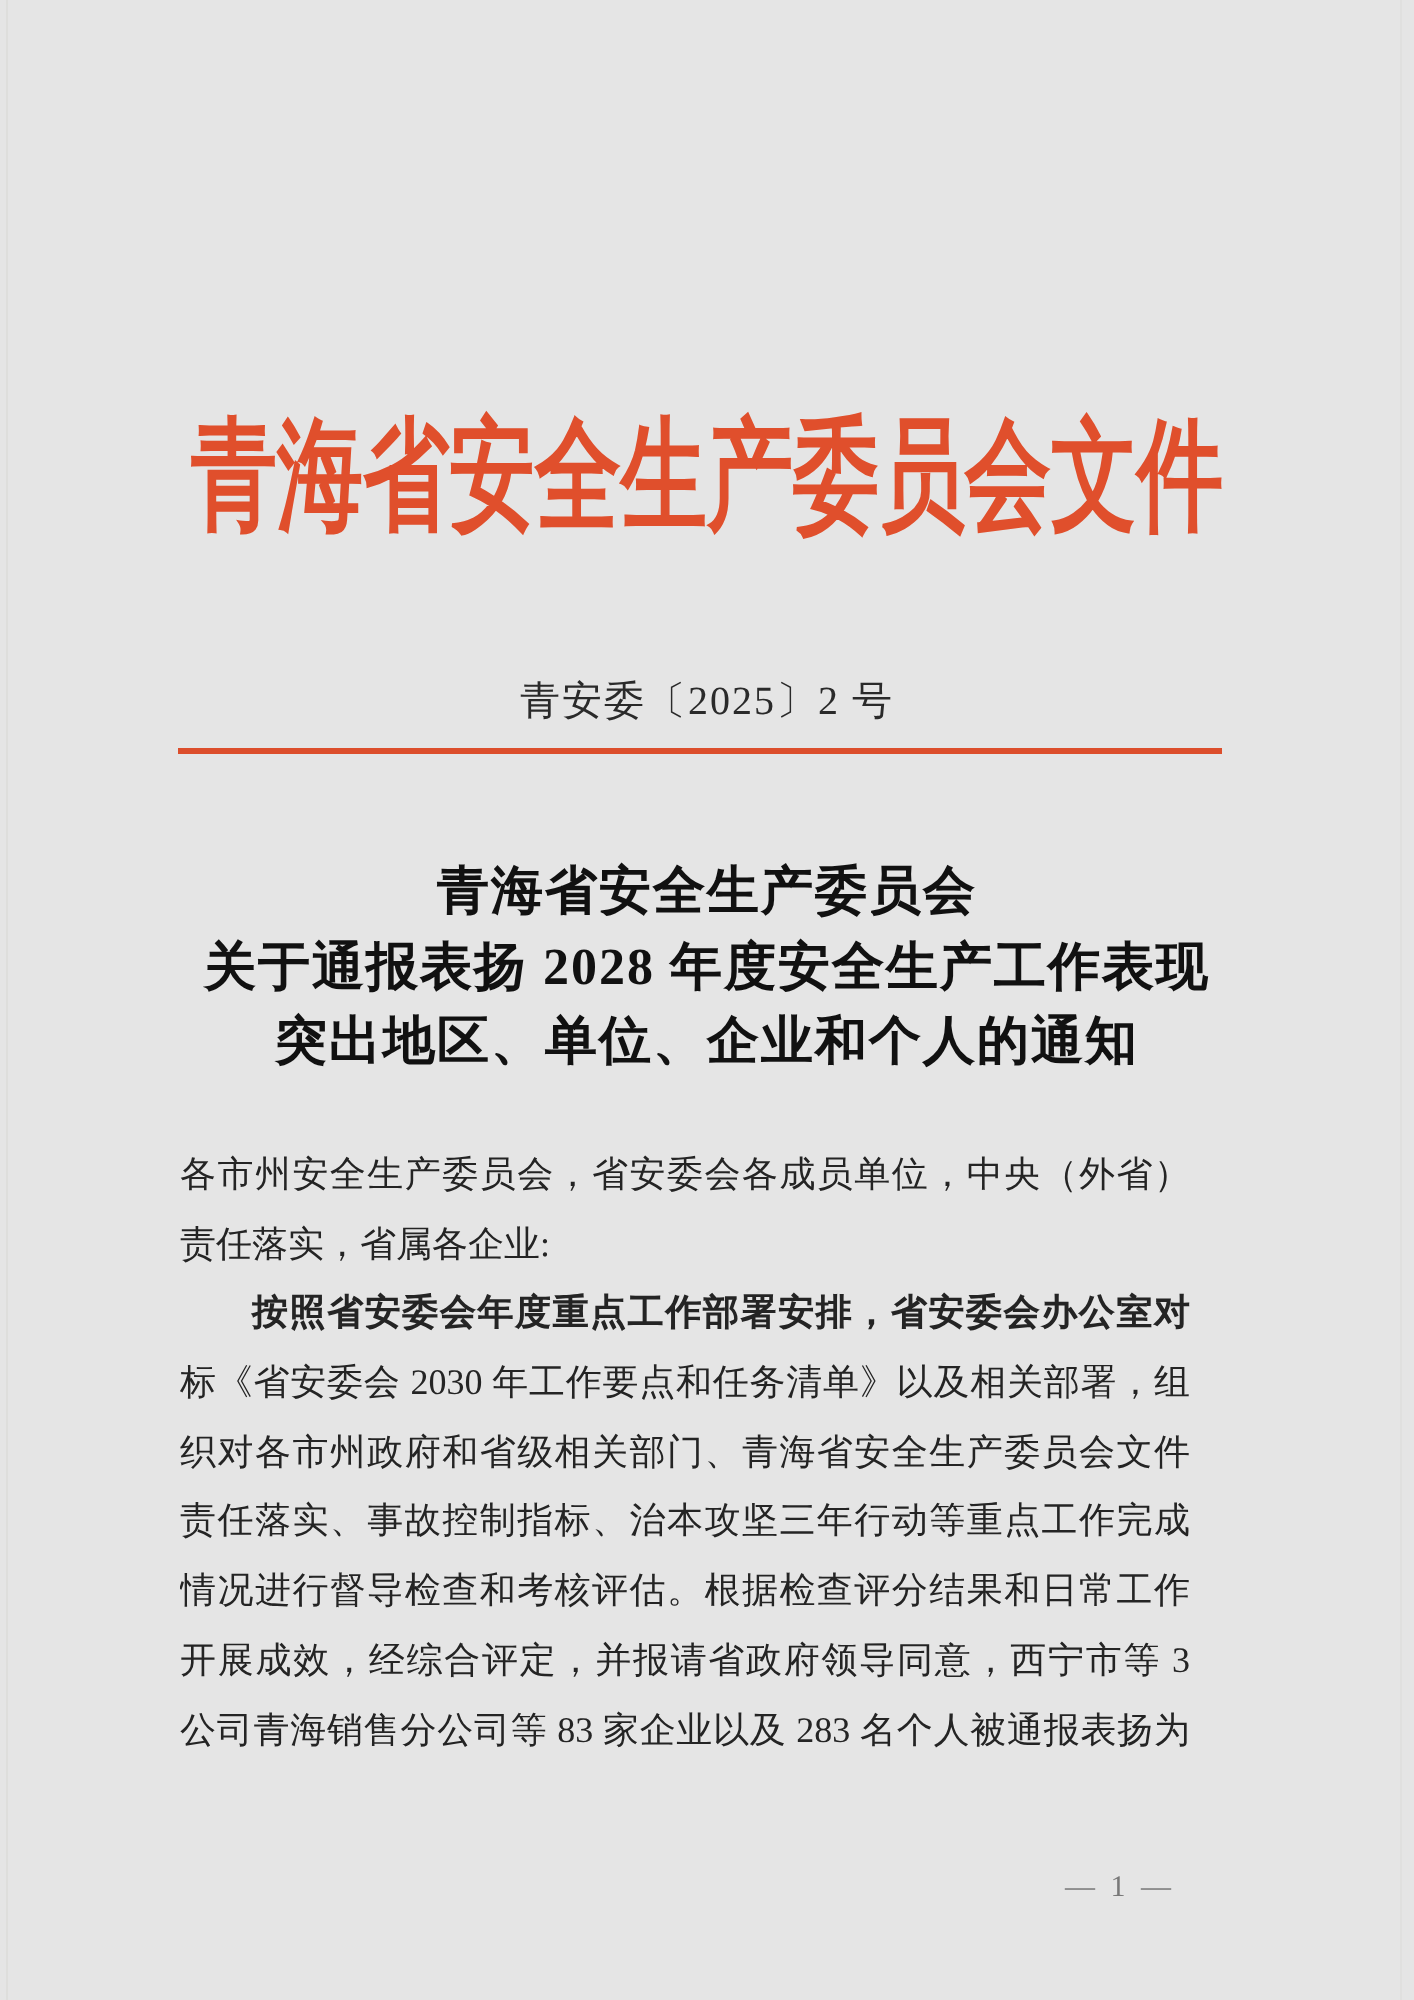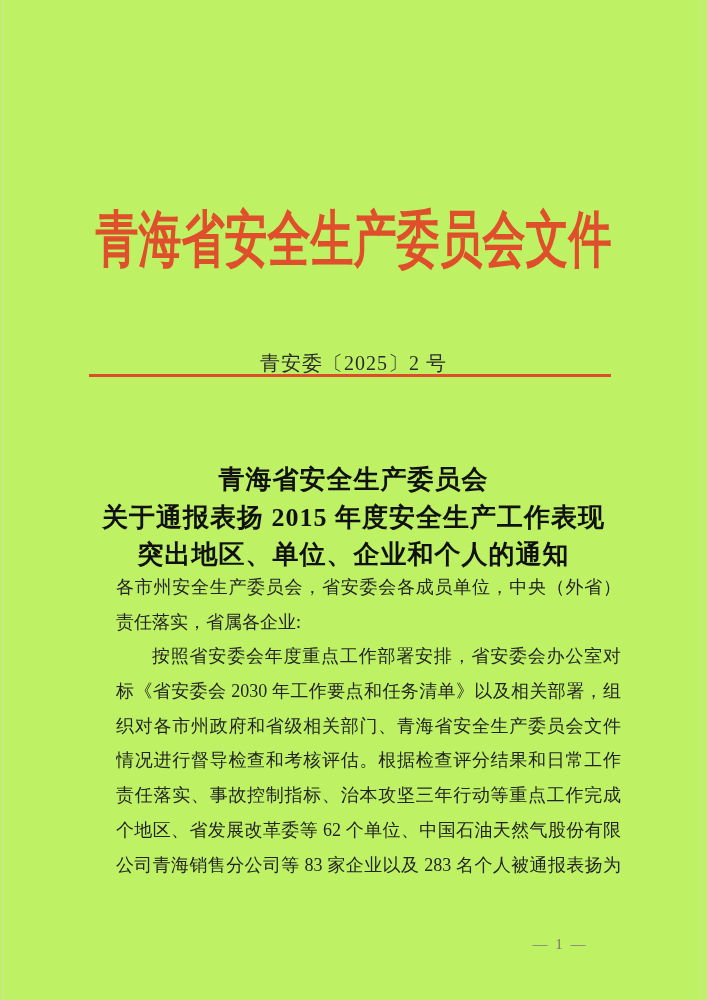--- a/index.html
+++ b/index.html
@@ -4,21 +4,21 @@
 <style>
   html, body {
     margin: 0;
     padding: 0;
     background: #ffffff;
   }
   .page {
     position: relative;
     width: 707px;
     height: 1000px;
-    background: #bef264;
+    background: #e5e5e5;
     overflow: hidden;
     font-family: "Liberation Serif", "DejaVu Serif", serif;
     color: #1f1f1f;
   }
   .scan-edge {
     position: absolute;
     background: #d9d9d6;
   }
   .scan-edge.left  { left: 3px;  top: 0; width: 1px; height: 1000px; opacity: .55; }
   .scan-edge.right { left: 700px; top: 0; width: 1px; height: 1000px; opacity: .45; }
@@ -38,21 +38,21 @@
     font-weight: bold;
     letter-spacing: 0px;
     color: #e04f2c;
     transform: scaleY(1.42);
     transform-origin: 50% 50%;
     white-space: nowrap;
   }
 
   .doc-number {
     position: absolute;
-    top: 350px;
+    top: 337px;
     left: 0;
     width: 100%;
     text-align: center;
     font-size: 20px;
     letter-spacing: 1px;
     color: #2a2a2a;
   }
 
   .red-rule {
     position: absolute;
@@ -67,44 +67,44 @@
     position: absolute;
     top: 427px;
     left: 0;
     width: 100%;
     text-align: center;
     font-size: 26px;
     font-weight: bold;
     line-height: 37.5px;
     color: #111111;
     letter-spacing: 1px;
-    margin-top: 34px;
   }
 
   .doc-body {
     position: absolute;
     top: 570px;
-    left: 116px;
+    left: 90px;
     width: 505px;
     font-size: 18px;
     line-height: 34.7px;
     color: #242424;
   }
   .doc-body .line {
     height: 34.7px;
     text-align: justify;
     text-align-last: justify;
     overflow: hidden;
   }
   .doc-body .line.no-justify {
     text-align: left;
     text-align-last: left;
   }
   .doc-body .line.indent {
     text-indent: 2em;
+    font-weight: bold;
   }
 
   .page-number {
     position: absolute;
     top: 936px;
     left: 505px;
     width: 110px;
     text-align: center;
     font-size: 15px;
     letter-spacing: 2px;
@@ -122,31 +122,31 @@
   <div class="red-header">
     <span class="stretch">青海省安全生产委员会文件</span>
   </div>
 
   <div class="doc-number">青安委〔2025〕2 号</div>
 
   <div class="red-rule"></div>
 
   <div class="doc-title">
     <div>青海省安全生产委员会</div>
-    <div>关于通报表扬 2015 年度安全生产工作表现</div>
+    <div>关于通报表扬 2028 年度安全生产工作表现</div>
     <div>突出地区、单位、企业和个人的通知</div>
   </div>
 
   <div class="doc-body">
     <div class="line">各市州安全生产委员会，省安委会各成员单位，中央（外省）</div>
     <div class="line no-justify">责任落实，省属各企业:</div>
     <div class="line indent">按照省安委会年度重点工作部署安排，省安委会办公室对</div>
     <div class="line">标《省安委会 2030 年工作要点和任务清单》以及相关部署，组</div>
     <div class="line">织对各市州政府和省级相关部门、青海省安全生产委员会文件</div>
+    <div class="line">责任落实、事故控制指标、治本攻坚三年行动等重点工作完成</div>
     <div class="line">情况进行督导检查和考核评估。根据检查评分结果和日常工作</div>
-    <div class="line">责任落实、事故控制指标、治本攻坚三年行动等重点工作完成</div>
-    <div class="line">个地区、省发展改革委等 62 个单位、中国石油天然气股份有限</div>
+    <div class="line">开展成效，经综合评定，并报请省政府领导同意，西宁市等 3</div>
     <div class="line">公司青海销售分公司等 83 家企业以及 283 名个人被通报表扬为</div>
   </div>
 
   <div class="page-number">— 1 —</div>
 
 </div>
 
 </body></html>

